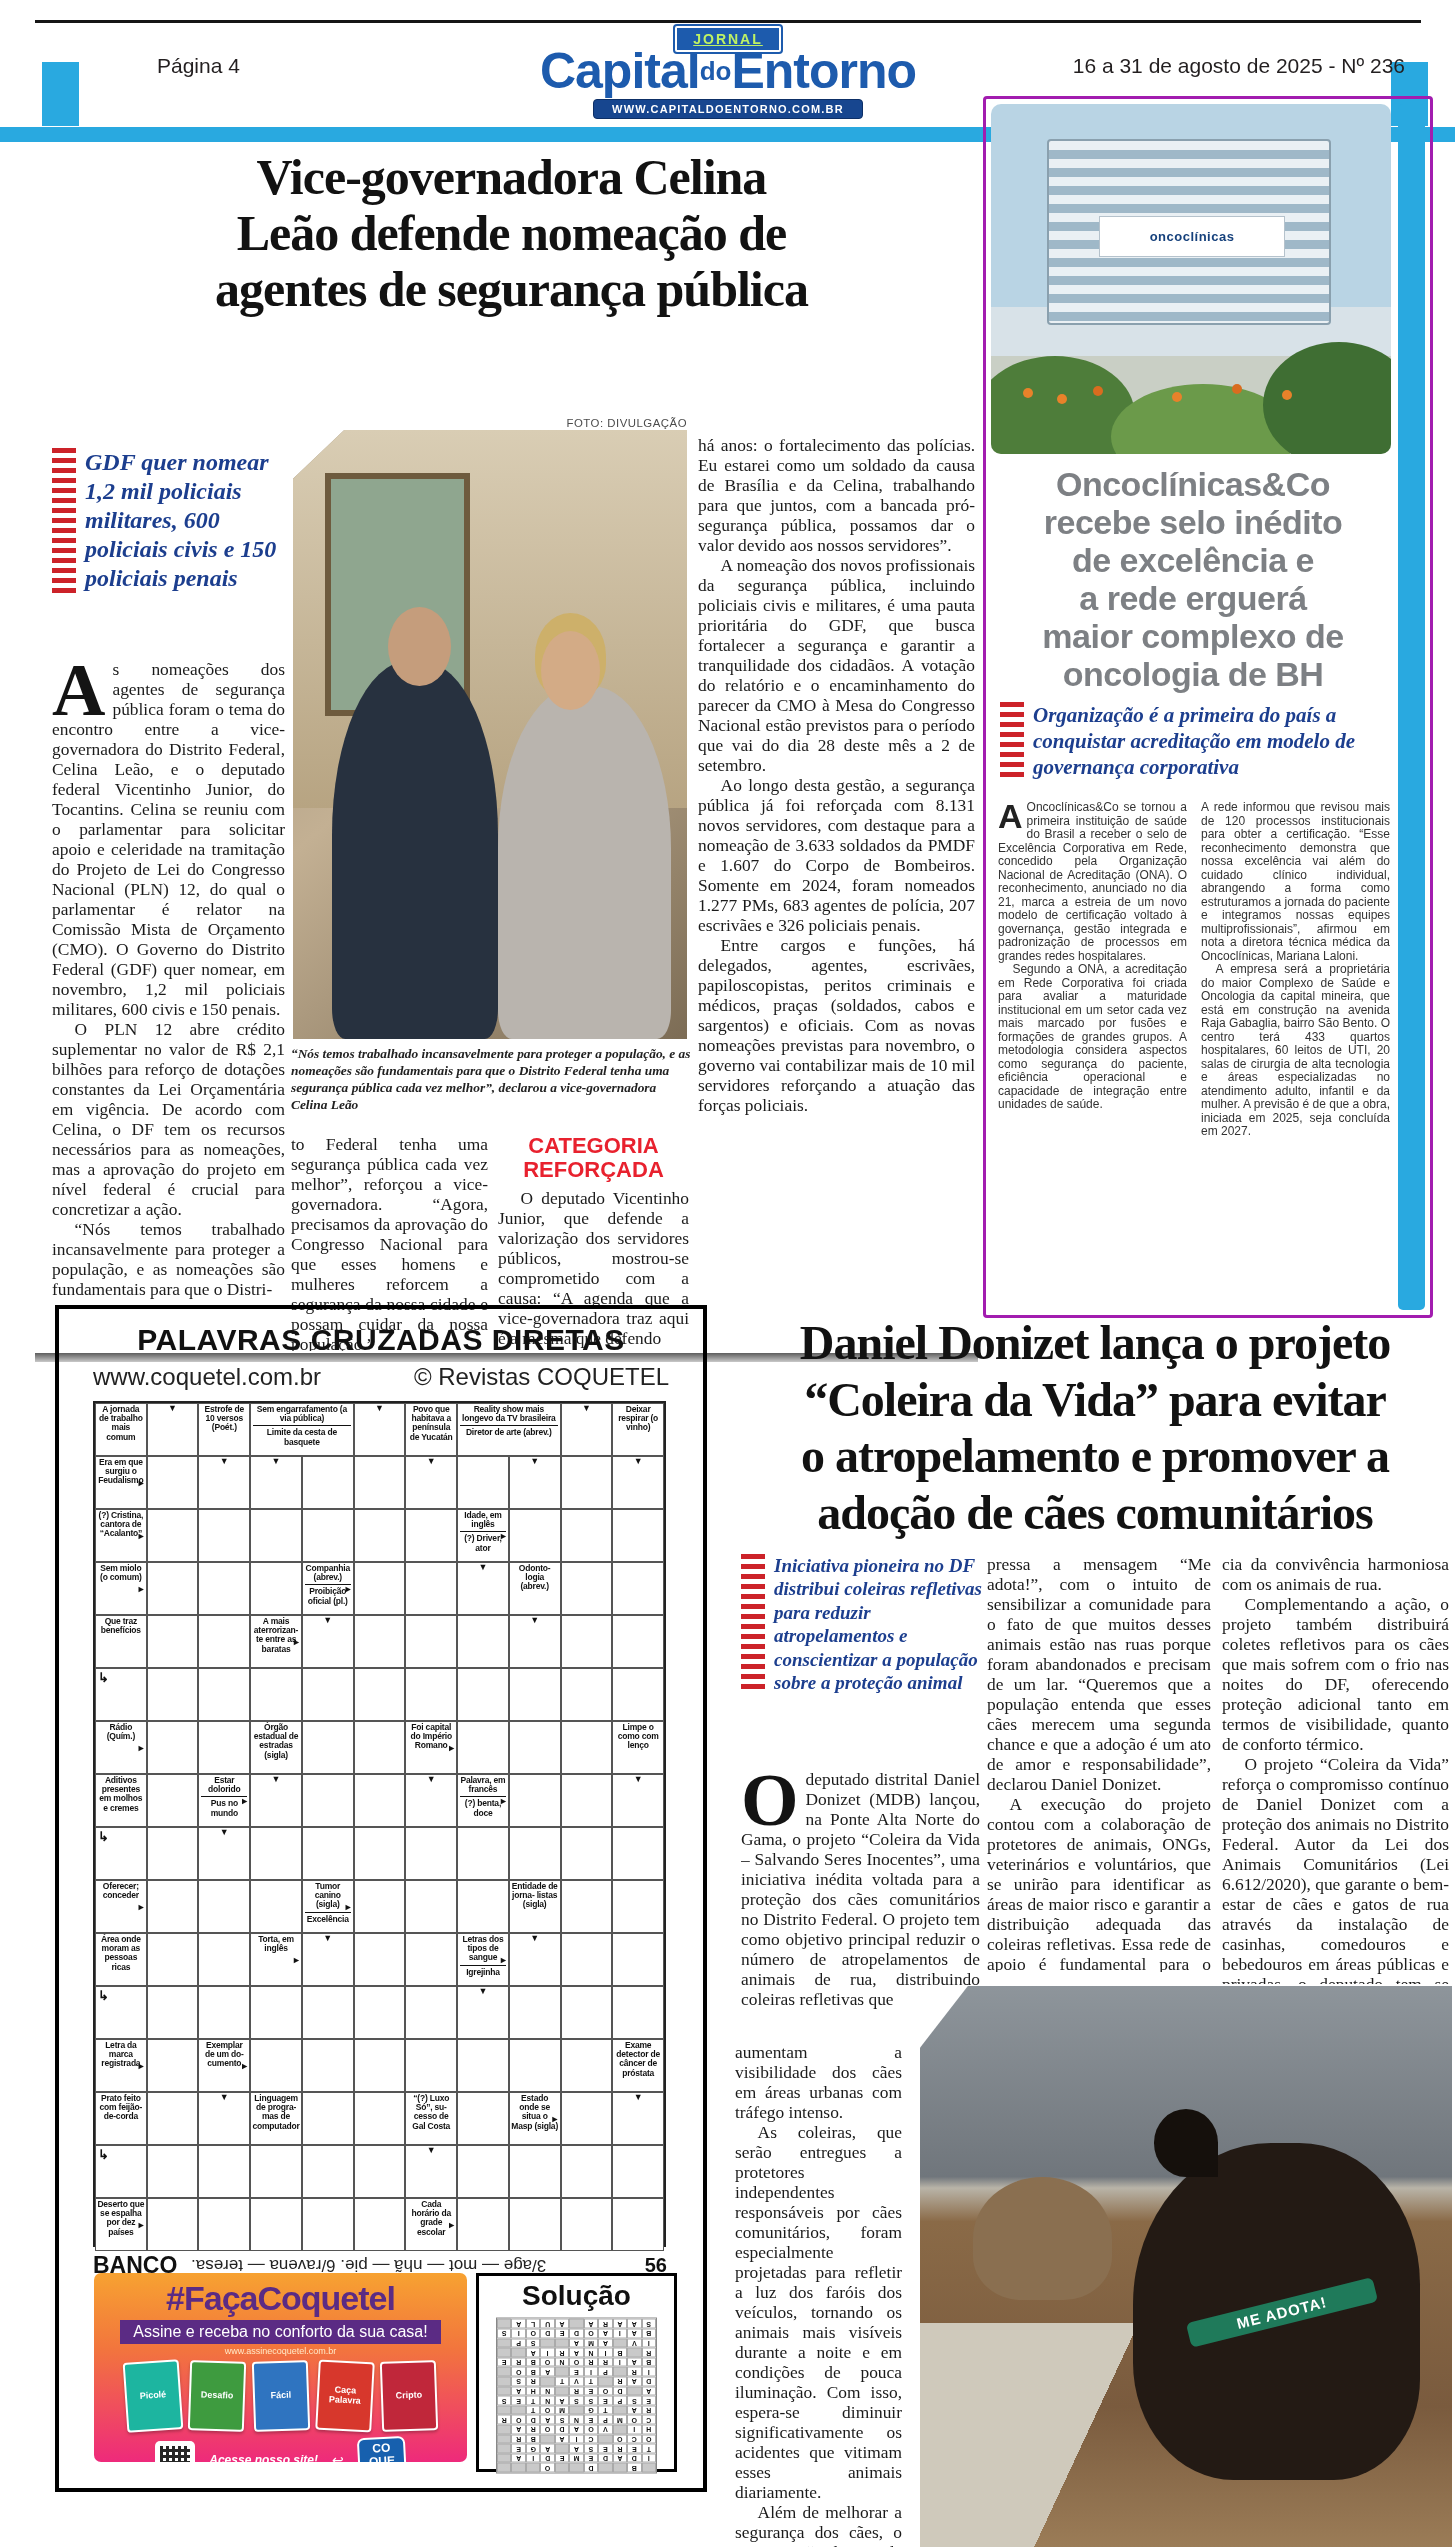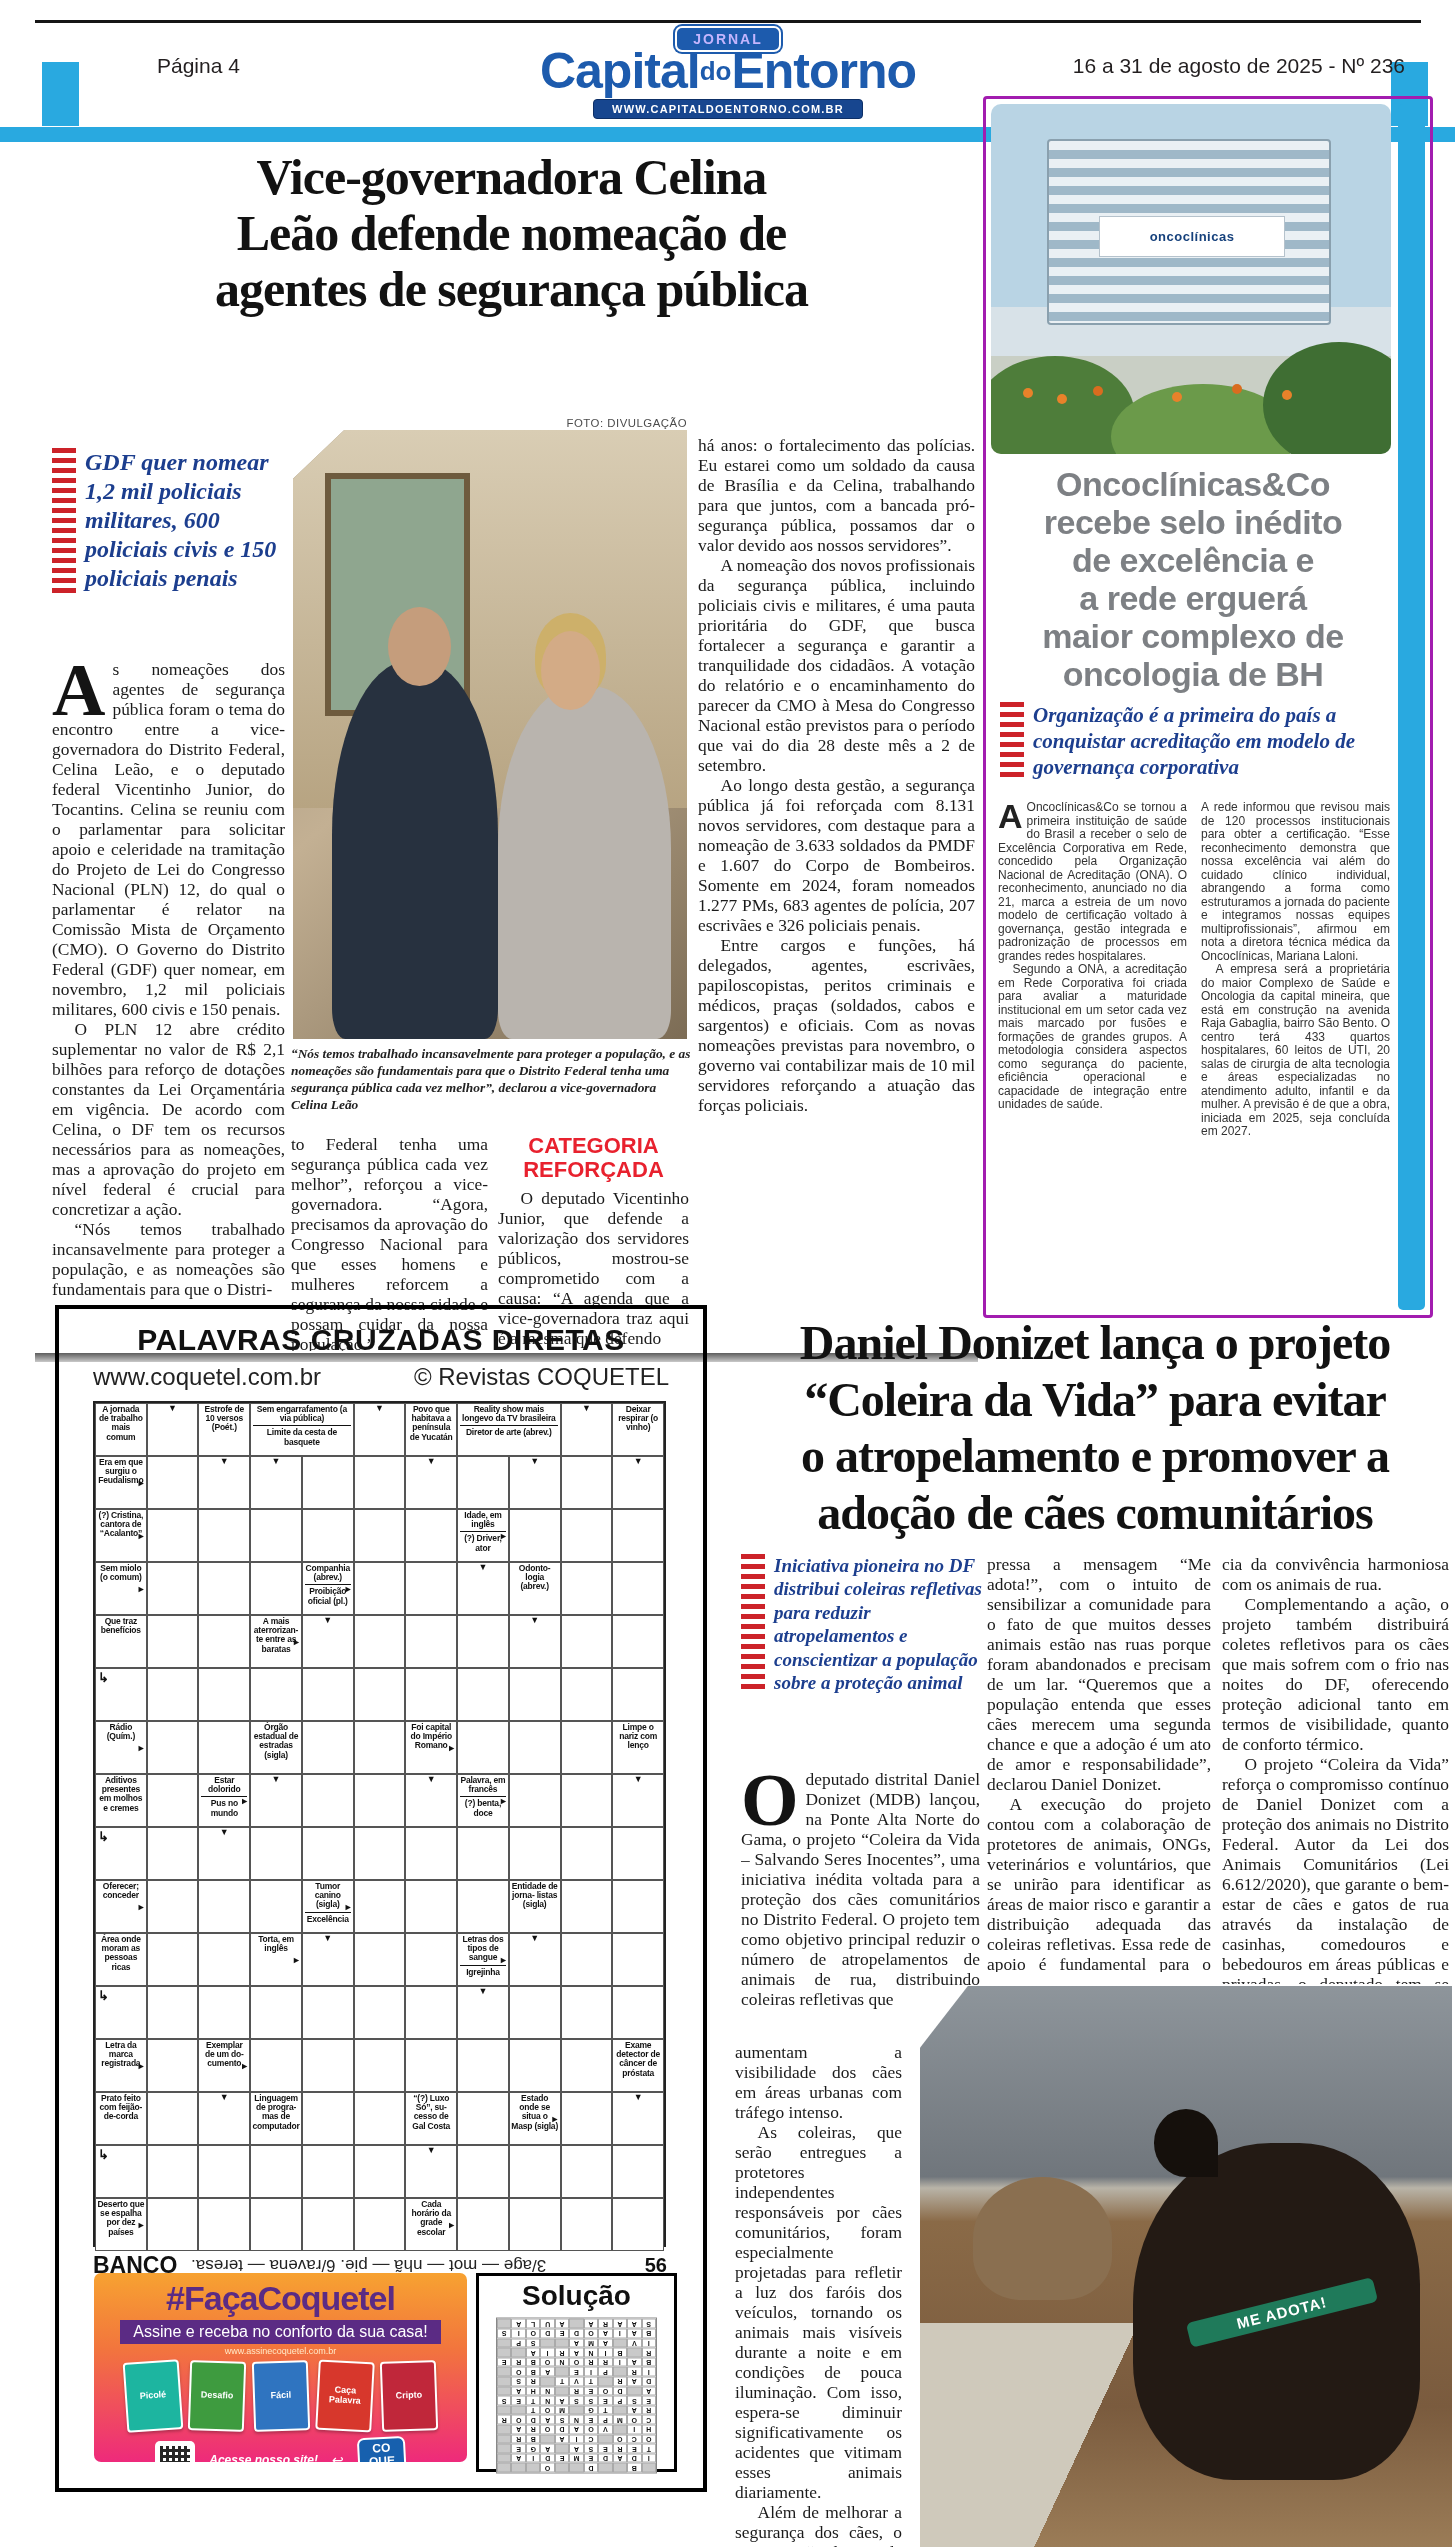--- a/index.html
+++ b/index.html
@@ -6,23 +6,23 @@
   .page{position:relative;width:1456px;height:2547px;background:#ffffff;overflow:hidden;
         font-family:"Liberation Serif",serif;color:#1b1b1b;margin:0 auto;}
   .abs{position:absolute;}
 
   
   .top-rule{left:35px;top:20px;width:1386px;height:3px;background:#161616;}
   .blue-sq{width:37px;height:64px;background:#29a9e0;}
   .pagina{left:157px;top:54px;font:21px "Liberation Sans",sans-serif;color:#231f20;}
   .edition-date{left:1005px;top:54px;width:400px;text-align:right;font:21px "Liberation Sans",sans-serif;color:#231f20;}
   .logo-wrap{left:0;right:0;top:26px;display:flex;flex-direction:column;align-items:center;}
-  .logo-jornal{background:#1d5bad;color:#c4b5fd;font:bold 14px "Liberation Sans",sans-serif;
-               letter-spacing:2px;padding:3px 16px;border-radius:7px;border:2px solid #fff;
-               box-shadow:0 0 0 2px #1d5bad;margin-bottom:-6px;z-index:2;}
+  .logo-jornal{background:#1d5bad;color:#bef264;font:bold 14px "Liberation Sans",sans-serif;
+               letter-spacing:2px;padding:3px 16px;border-radius:2px;border:2px solid #fff;
+               box-shadow:0 0 0 2px #1d5bad;margin-bottom:-6px;z-index:2;text-decoration:underline;}
   .logo-main{font:bold 50px "Liberation Sans",sans-serif;color:#1d5bad;letter-spacing:-1px;line-height:1;}
   .logo-main .do{font-size:26px;vertical-align:8px;letter-spacing:0;}
   .logo-url{margin-top:3px;background:#17468f;color:#fff;font:bold 11px "Liberation Sans",sans-serif;
             letter-spacing:1.2px;padding:3px 18px;border-radius:4px;border:1px solid #0d2f66;}
   .blue-bar{left:0;top:127px;width:1456px;height:15px;background:#29a9e0;}
 
   
   .headline-main{left:44px;top:149px;width:935px;text-align:center;font-weight:bold;
                  font-size:50px;line-height:1.12;color:#121212;white-space:pre-line;letter-spacing:-1px;}
   .photo-credit{left:418px;top:417px;width:269px;text-align:right;
@@ -402,21 +402,21 @@
         <div class="cw-cell"></div>
         <div class="cw-cell"></div>
         <div class="cw-cell">
           <div class="cw-q">Foi capital do Império Romano</div>
           <span class="cw-ar-r">►</span>
         </div>
         <div class="cw-cell"></div>
         <div class="cw-cell"></div>
         <div class="cw-cell"></div>
         <div class="cw-cell">
-          <div class="cw-q">Limpe o nariz com lenço</div>
+          <div class="cw-q">Limpe o como com lenço</div>
         </div>
         <div class="cw-cell">
           <div class="cw-q">Aditivos presentes em molhos e cremes</div>
         </div>
         <div class="cw-cell"></div>
         <div class="cw-cell">
           <div class="cw-q">Estar dolorido</div>
           <div class="cw-sep"></div>
           <div class="cw-q">Pus no mundo</div>
           <span class="cw-ar-r">►</span>

